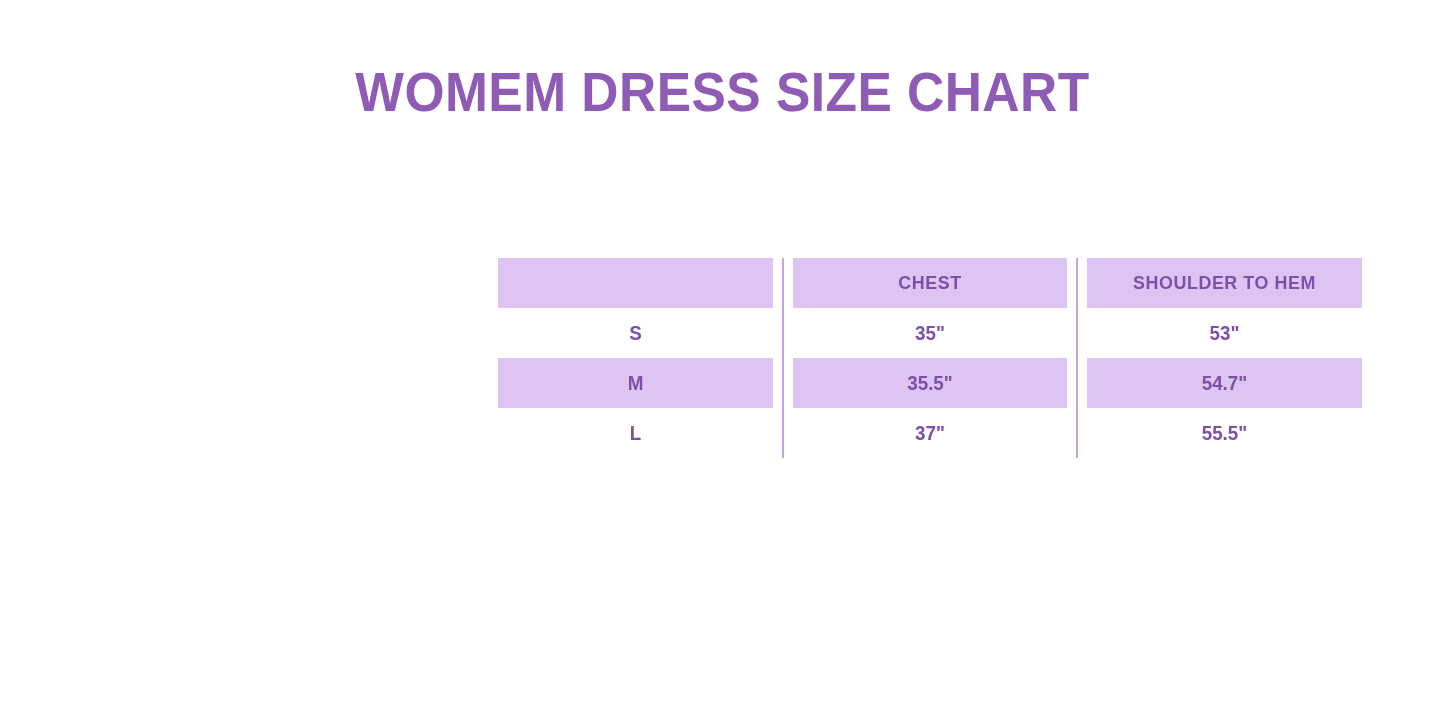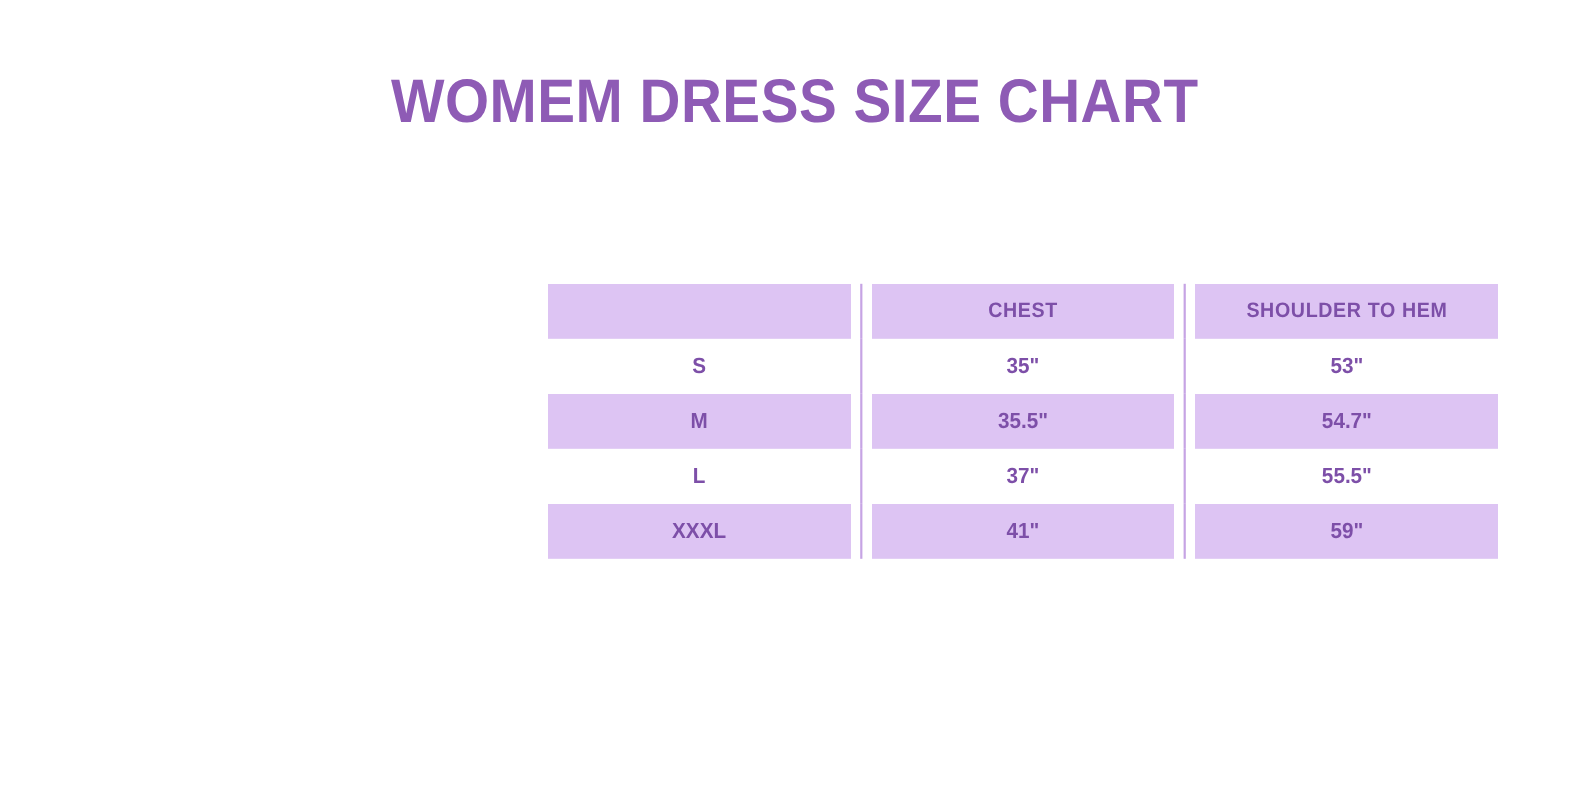--- a/index.html
+++ b/index.html
@@ -125,21 +125,16 @@
       <tr class="row-shaded">
         <td class="cell-size">M</td>
         <td class="cell-chest">35.5"</td>
         <td class="cell-hem">54.7"</td>
       </tr>
       <tr class="row-plain">
         <td class="cell-size">L</td>
         <td class="cell-chest">37"</td>
         <td class="cell-hem">55.5"</td>
       </tr>
-      <tr class="row-shaded">
-        <td class="cell-size">XXXL</td>
-        <td class="cell-chest">41"</td>
-        <td class="cell-hem">59"</td>
-      </tr>
     </tbody>
   </table>
 
 </div>
 
 </body></html>

